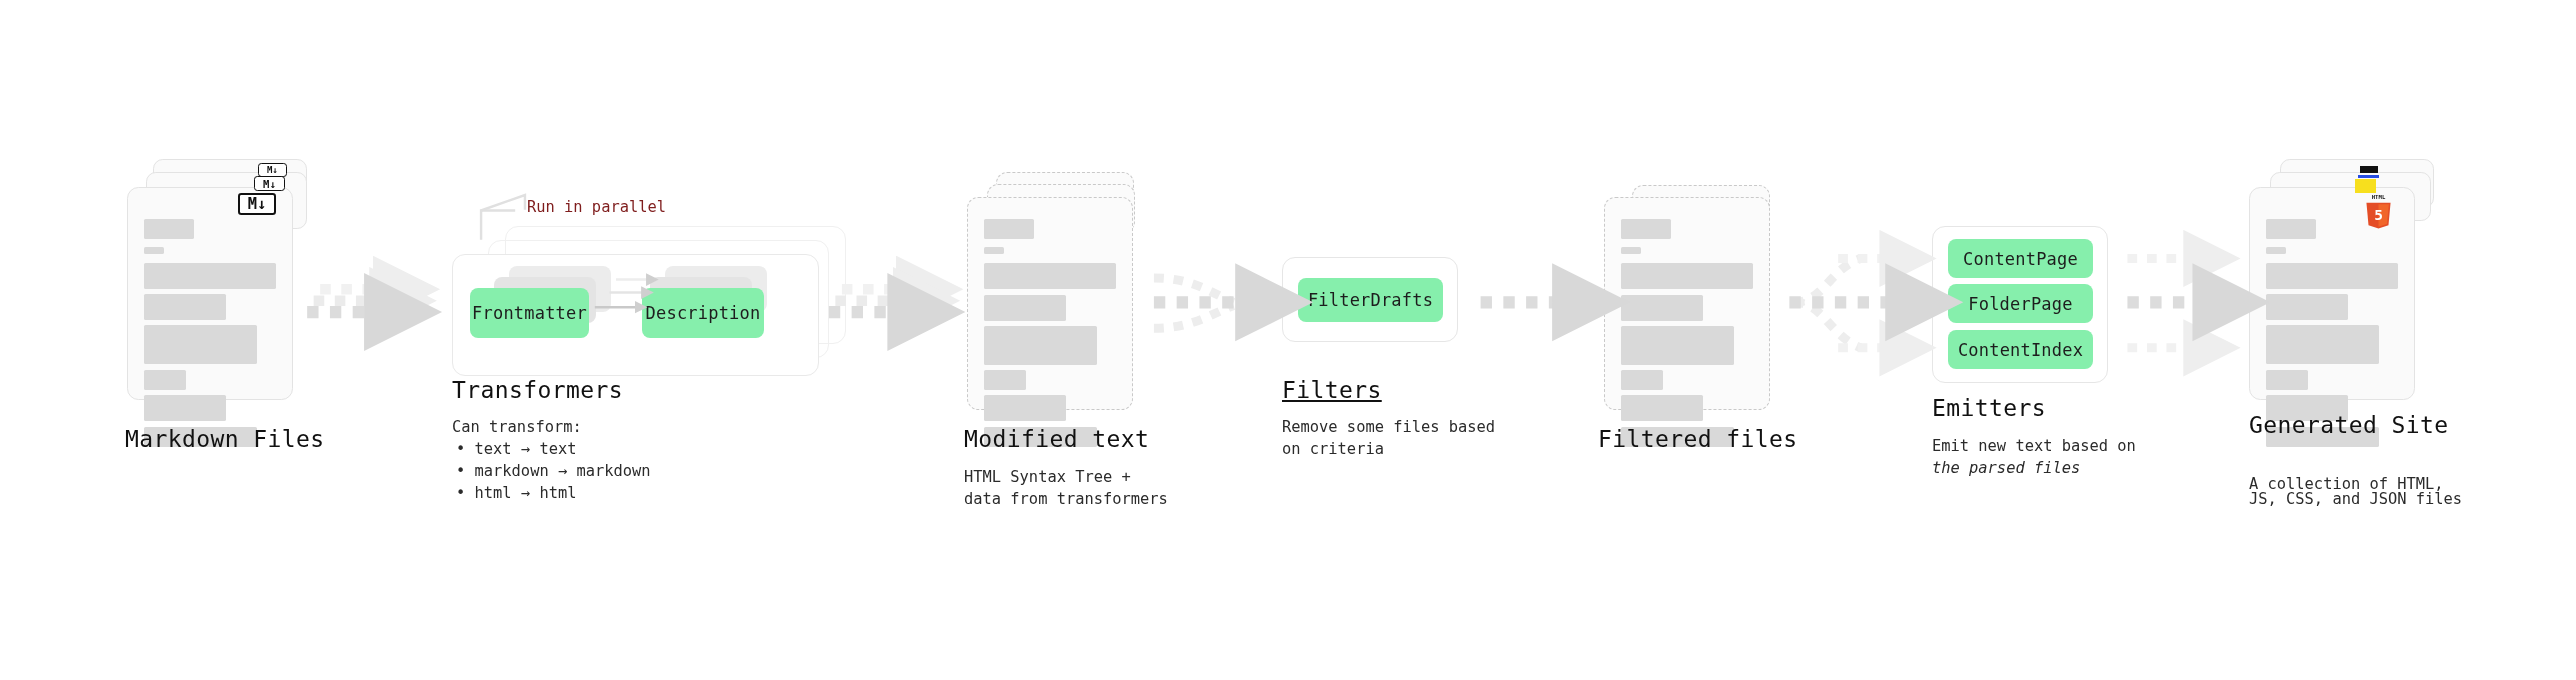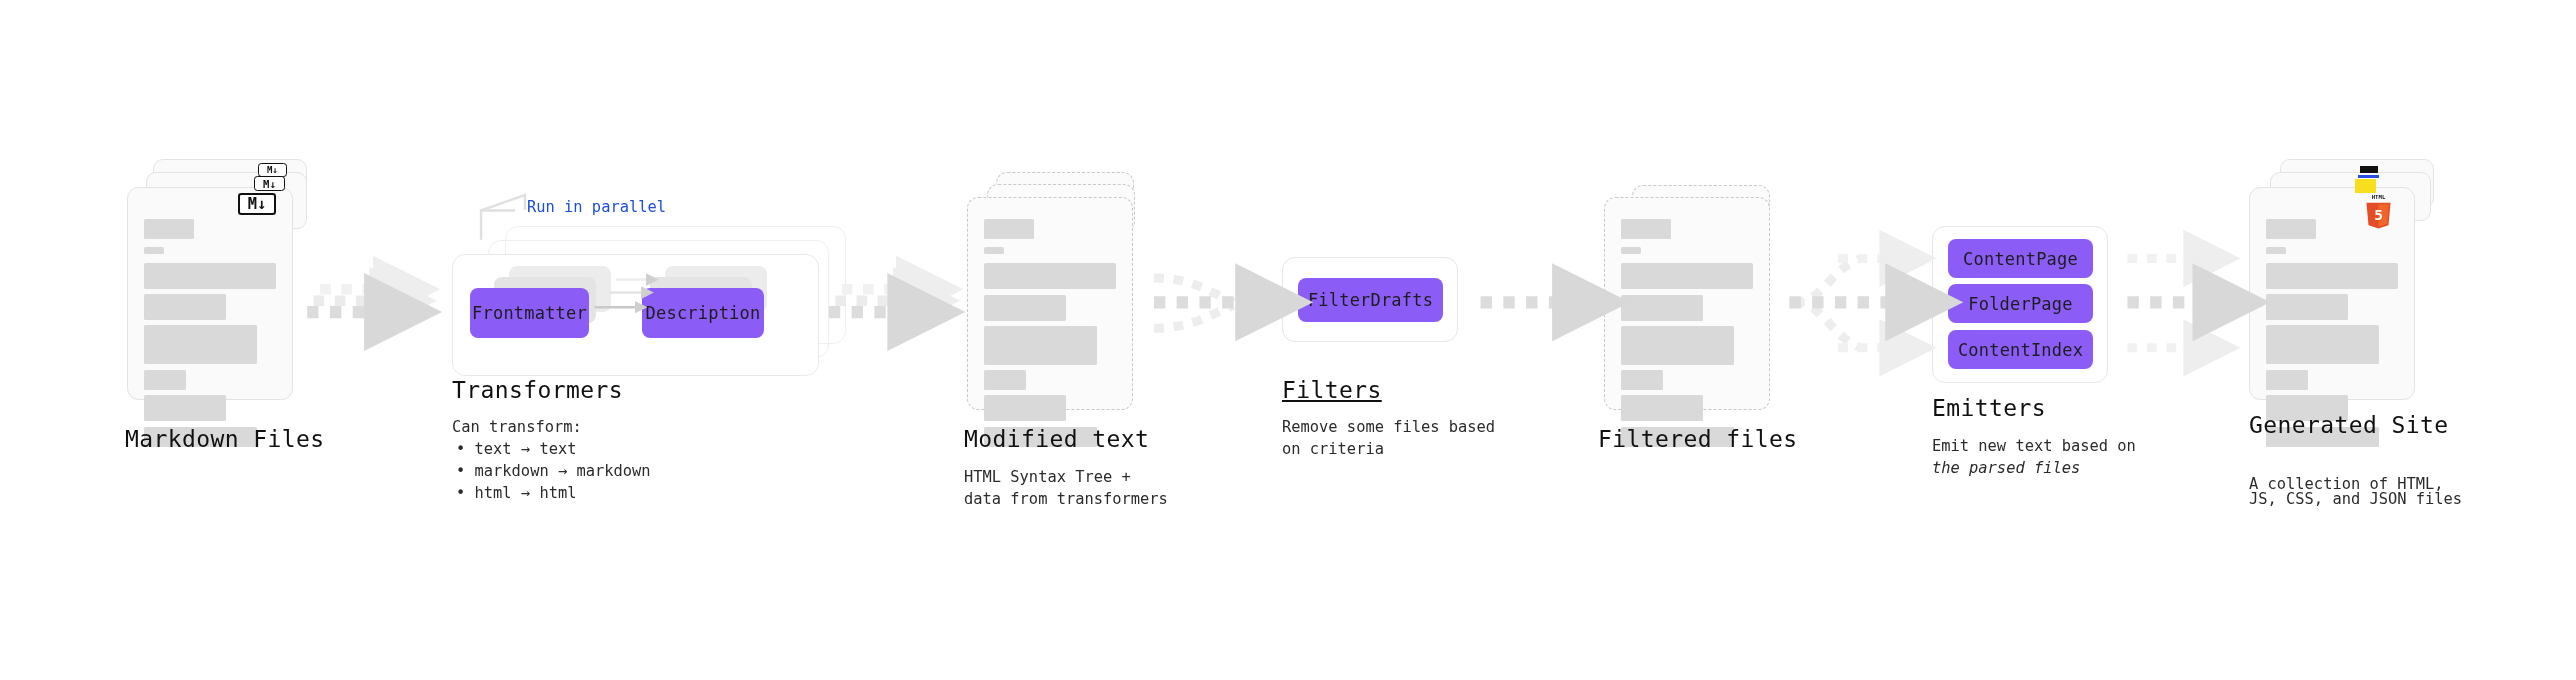--- a/index.html
+++ b/index.html
@@ -29,21 +29,21 @@
     position:absolute;
     border:1.6px solid #e6e6e6;
     border-radius:13px;
     background:#ffffff;
     box-sizing:border-box;
   }
   .frame.ghost{background:transparent;border-color:#f0f0f0;}
 
   .chip{
     position:absolute;
-    background:#8b5cf6;
+    background:#86efac;
     border-radius:8.1px;
     display:flex;align-items:center;justify-content:center;
     font-size:17px;letter-spacing:0.2px;color:#1d1d1d;
     box-sizing:border-box;
   }
   .chip.ghost{background:#ececec;}
   .chip.ghost2{background:#e4e4e4;}
 
   
   .title{
@@ -56,21 +56,21 @@
   .sub{
     position:absolute;
     font-size:15.4px;
     line-height:21px;
     color:#2b2b2b;
     white-space:pre;
   }
   .note{
     position:absolute;
     font-size:15.4px;
-    color:#1d4ed8;
+    color:#7f1d1d;
     white-space:nowrap;
   }
 
   
   svg.ov{position:absolute;left:0;top:0;width:2576px;height:681px;overflow:visible;pointer-events:none;}
 
   
   .mdicon{
     position:absolute;
     border:2.4px solid #111;

